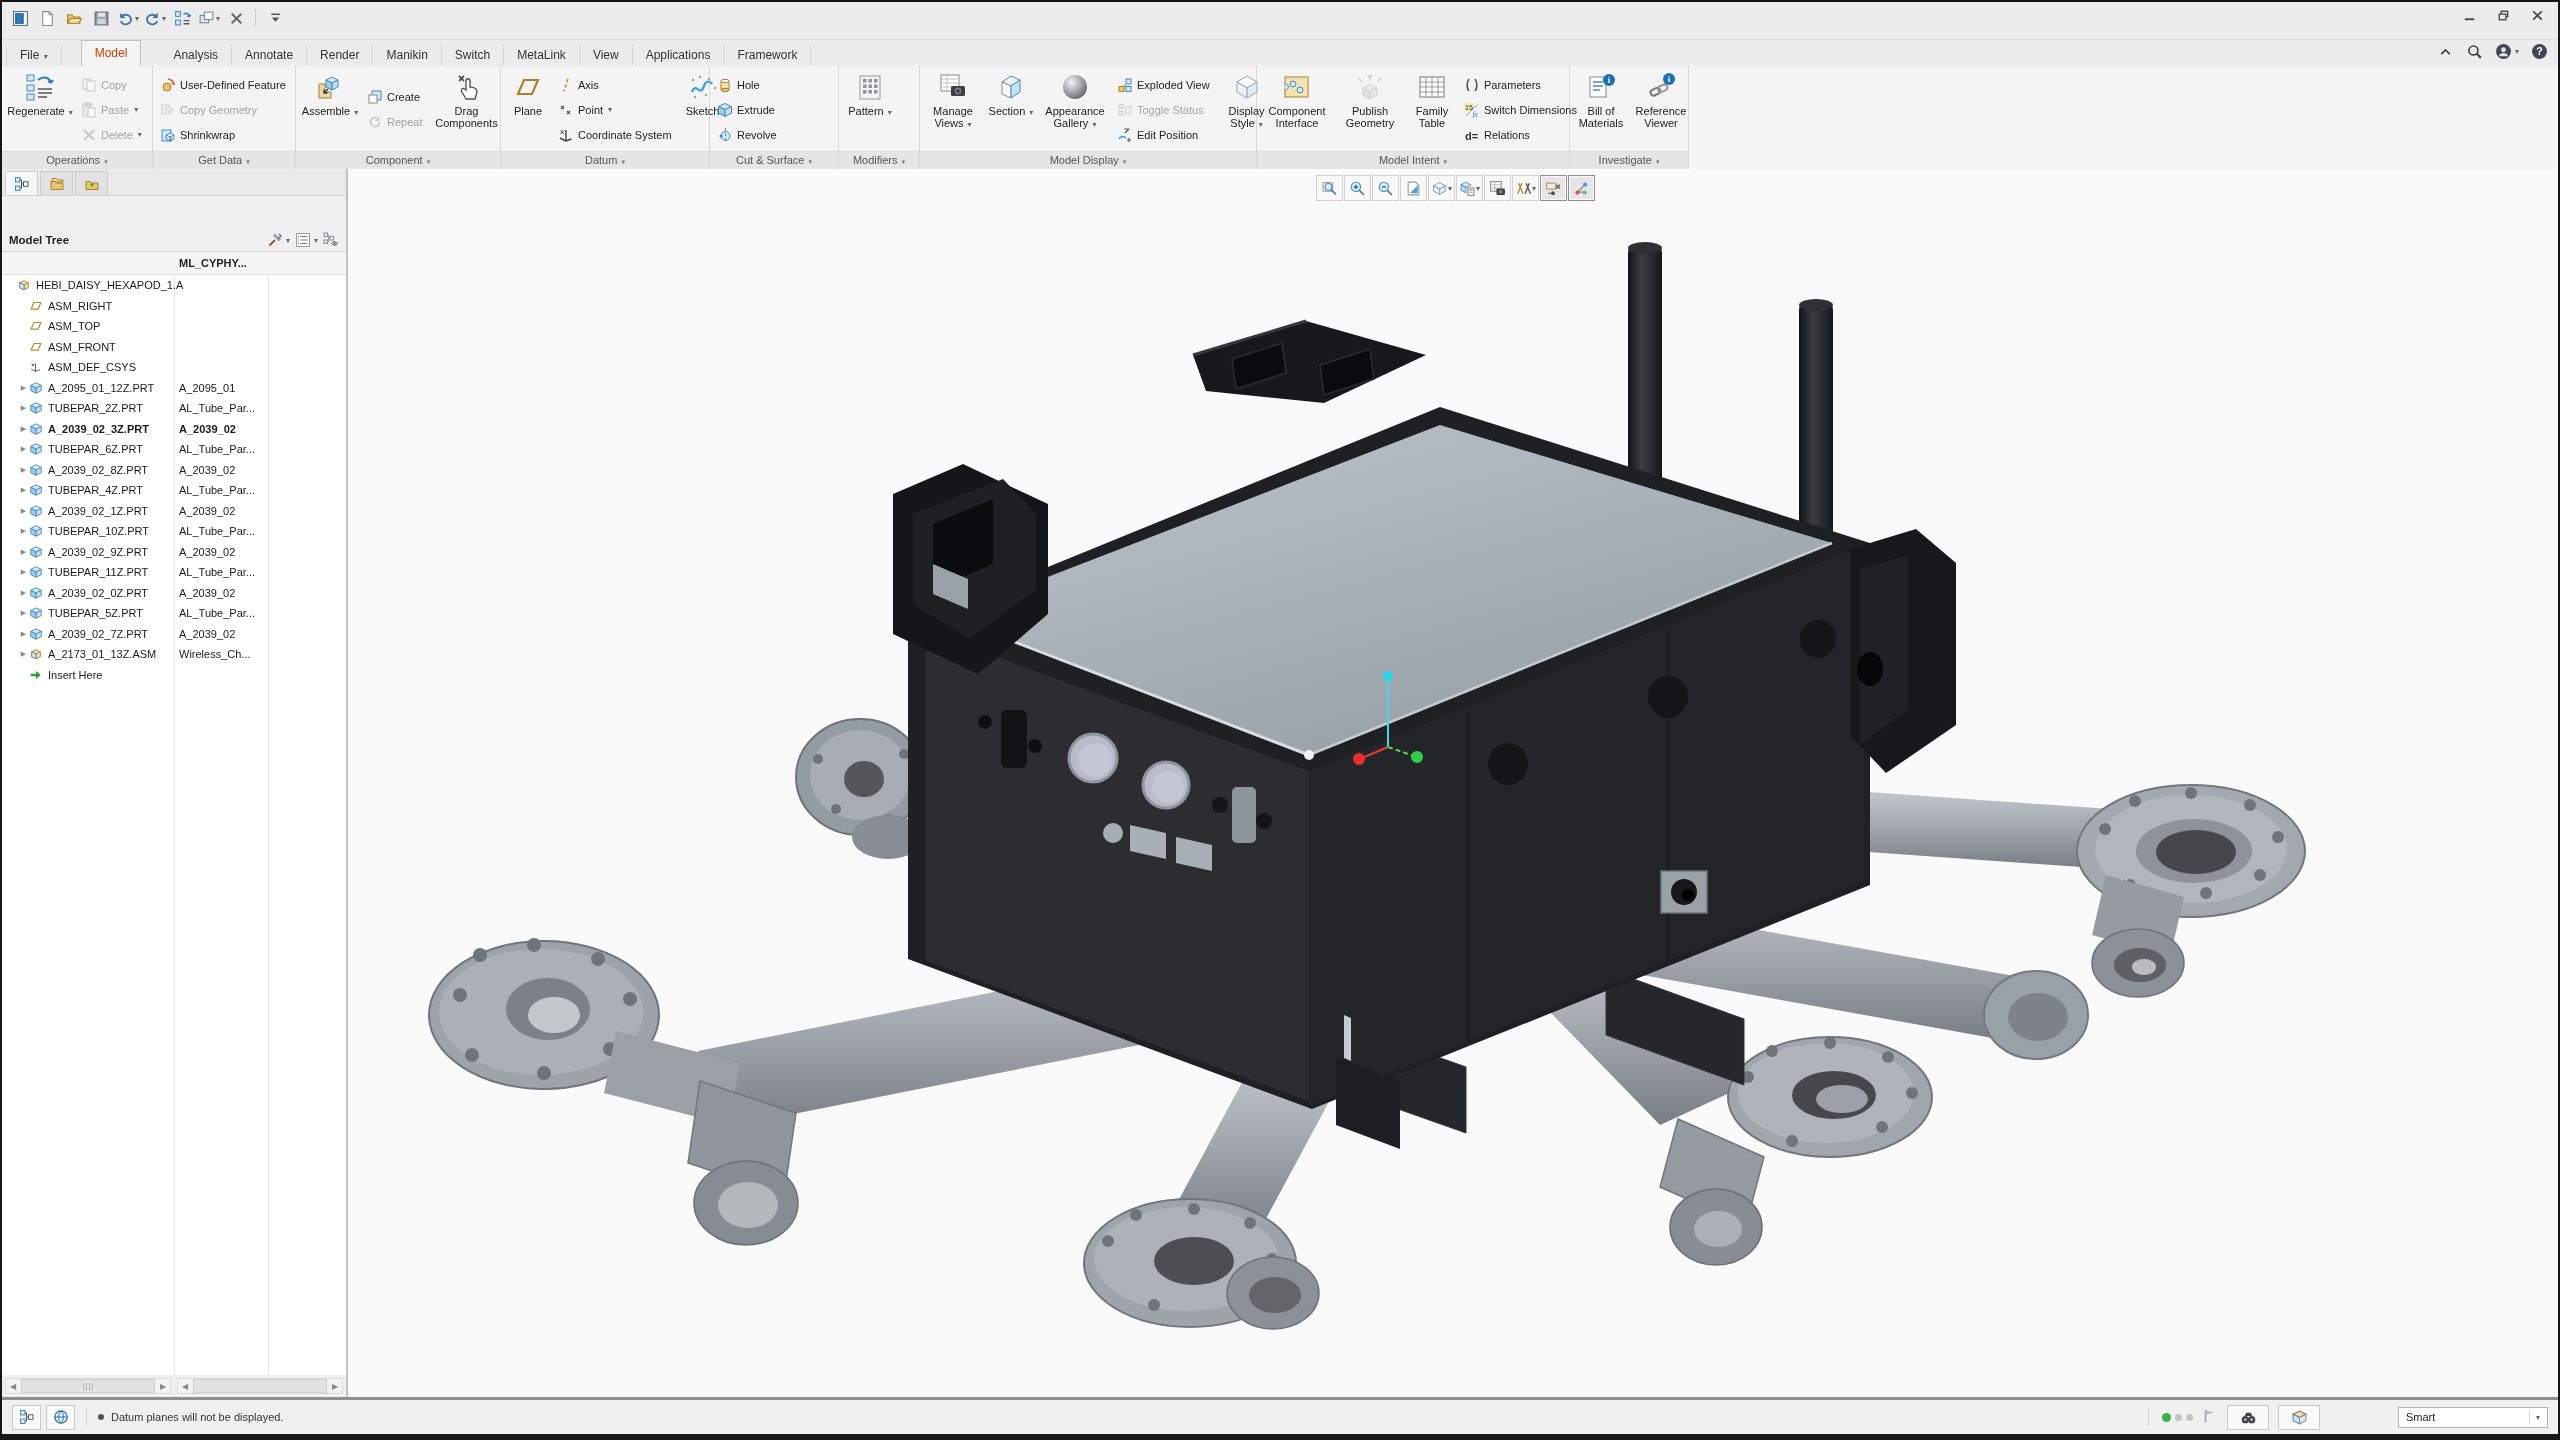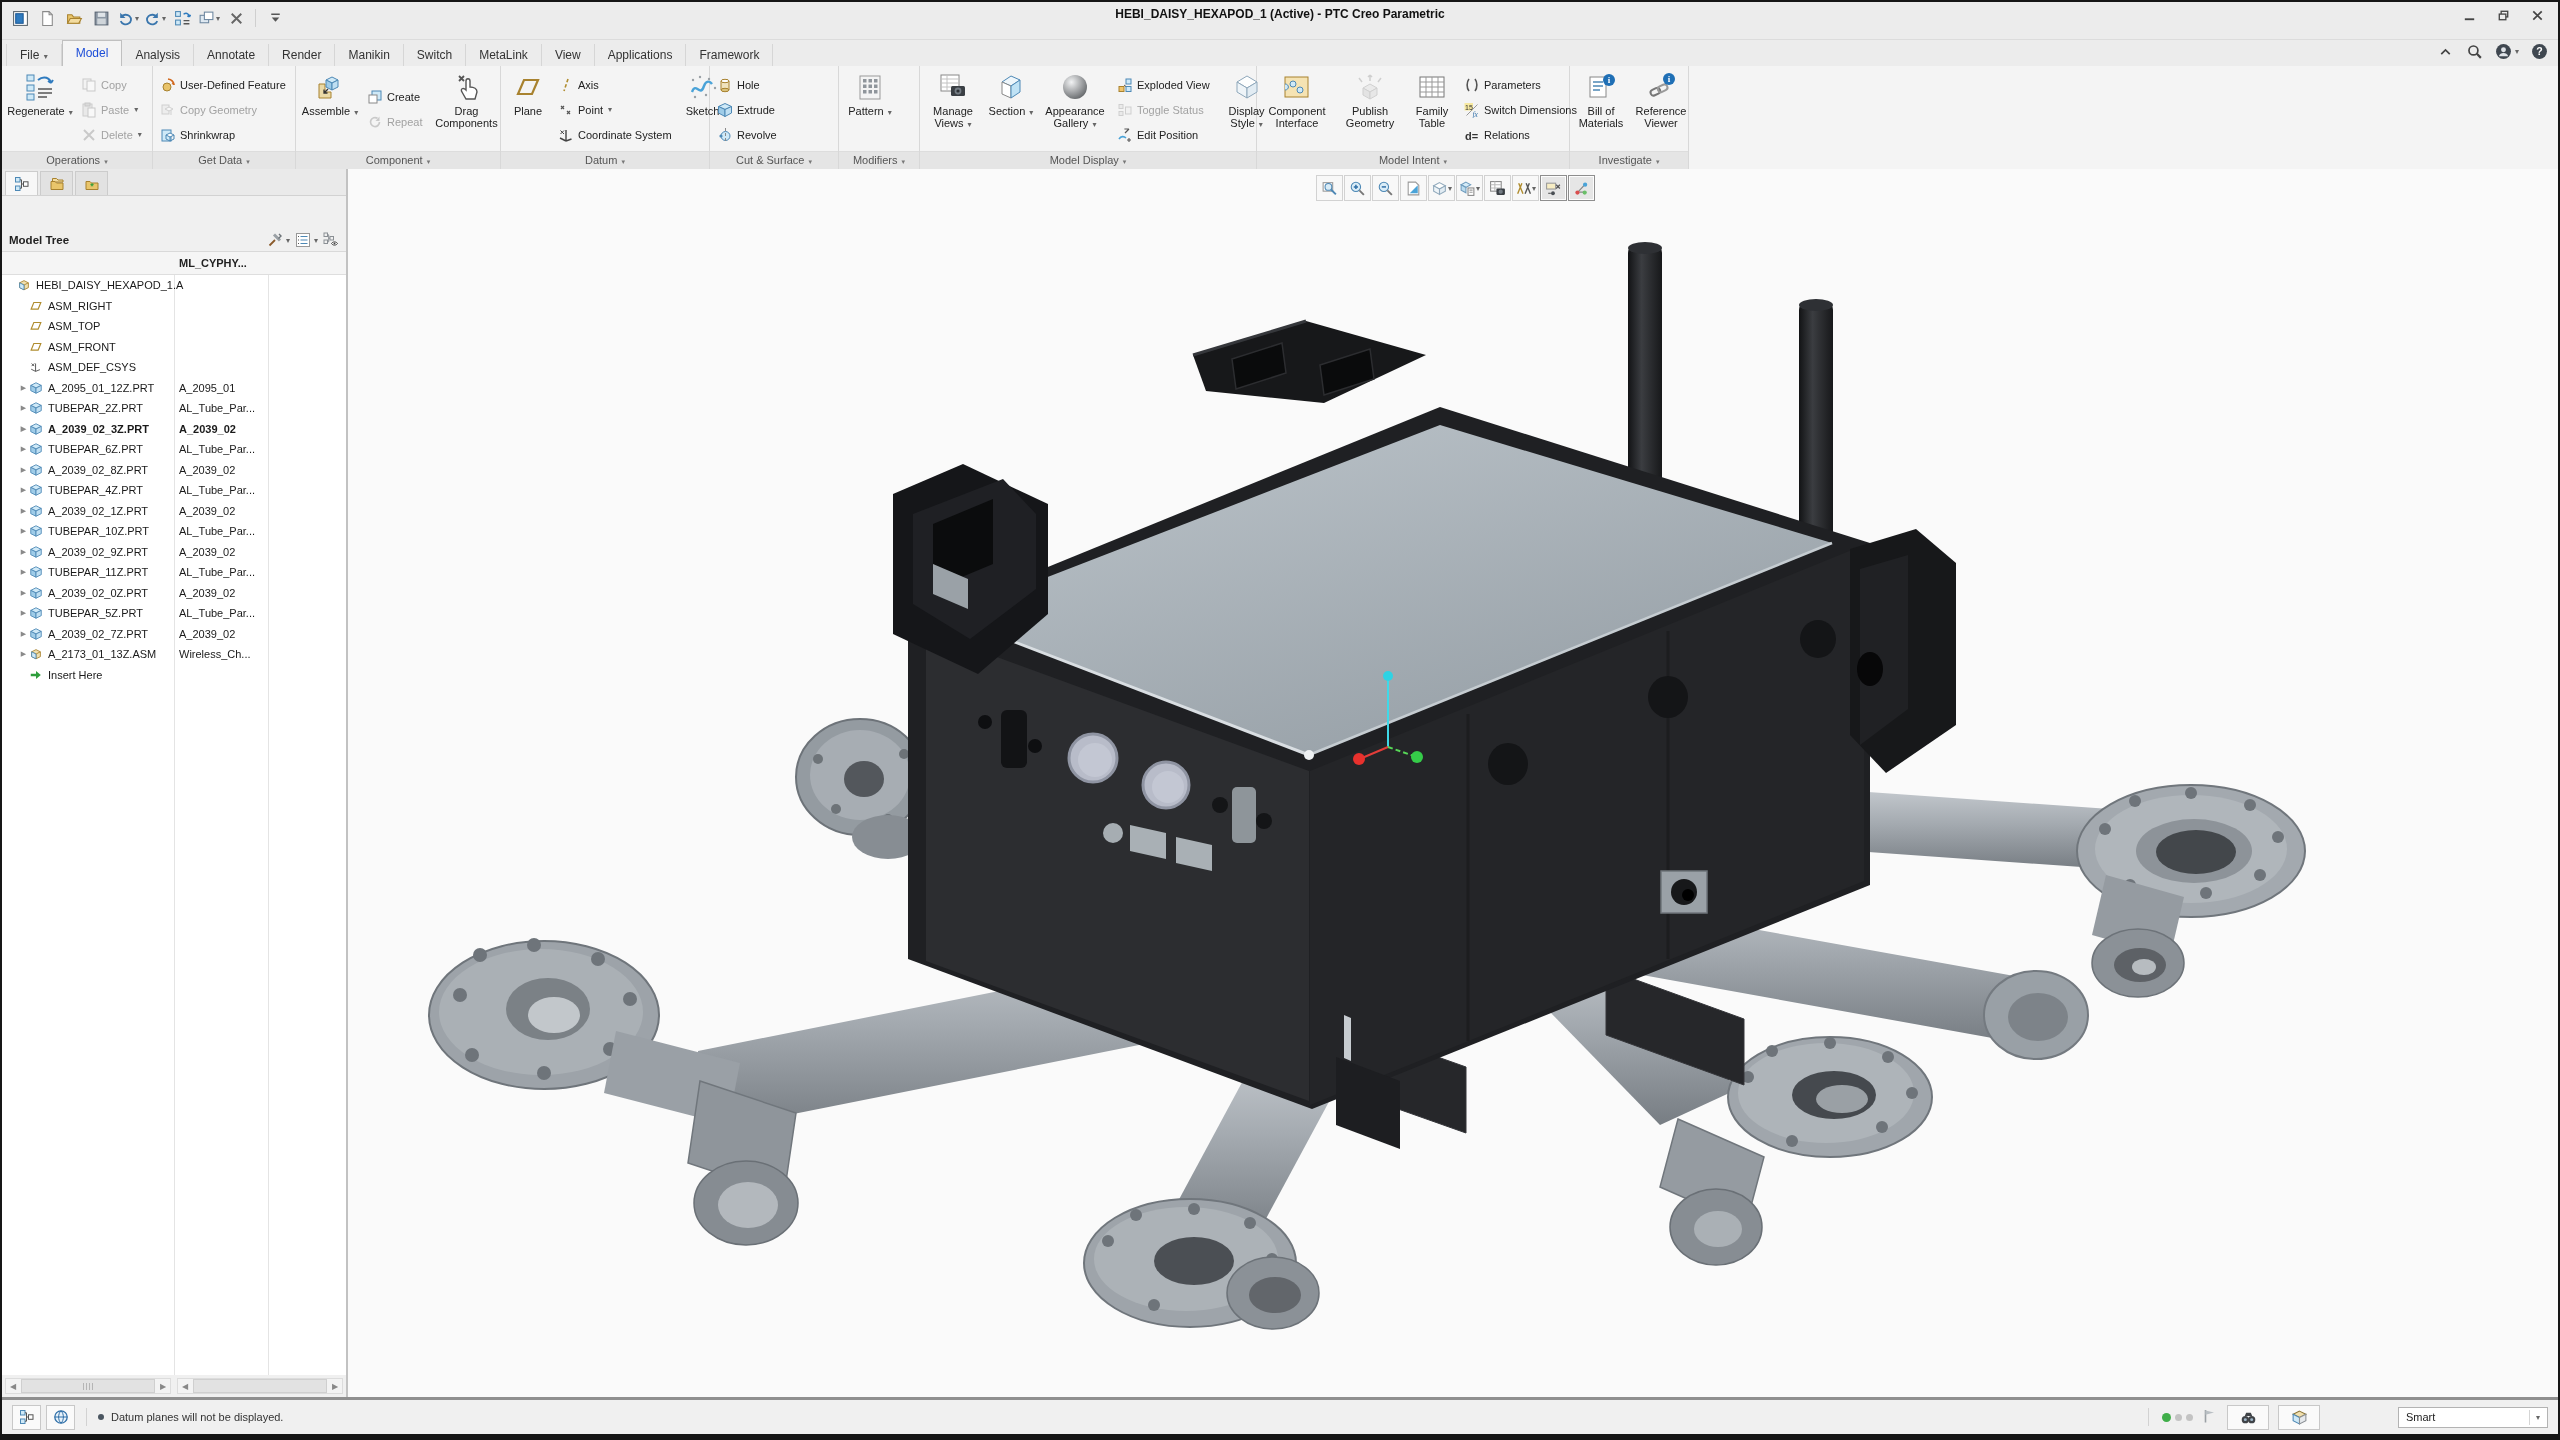--- a/index.html
+++ b/index.html
@@ -13,21 +13,21 @@
   .qat .sep{width:1px;height:18px;background:#cfcfcf;margin:0 4px;}
   .dd8{font-size:8px;color:#666;margin-left:1px;}
   .apptitle{position:absolute;left:300px;right:300px;top:0;height:24px;line-height:24px;text-align:center;font-size:12px;font-weight:700;color:#111;white-space:nowrap;}
   .winbtns{position:absolute;right:12px;top:5px;display:flex;gap:16px;align-items:center;}
   .winbtn{width:18px;height:16px;display:flex;align-items:center;justify-content:center;}
 
   
   .menubar{position:relative;height:26px;background:#ececec;display:flex;align-items:flex-end;padding-left:4px;}
   .mtab{height:22px;line-height:22px;padding:0 13px;font-size:12px;color:#333;border-right:1px solid #d6d6d6;cursor:default;white-space:nowrap;}
   .mtab.first{border-left:1px solid #d6d6d6;}
-  .mtab.active{background:#f4f4f4;border:1px solid #c0c0c0;border-bottom:none;height:25px;line-height:25px;margin:0 0;color:#1d4ed8;}
+  .mtab.active{background:#f4f4f4;border:1px solid #c0c0c0;border-bottom:none;height:25px;line-height:25px;margin:0 19px;color:#c2410c;}
   .menu-right{position:absolute;right:10px;top:3px;display:flex;gap:12px;align-items:center;}
   .mic{display:flex;align-items:center;gap:2px;}
 
   
   .ribbon{height:103px;background:#f4f4f4;border-bottom:1px solid #c6c6c6;display:flex;align-items:stretch;overflow:hidden;}
   .rgroup{display:flex;flex-direction:column;border-right:1px solid #d8d8d8;flex:0 0 auto;}
   .rbody{flex:1;display:flex;align-items:stretch;padding:2px 3px 0 3px;gap:2px;}
   .rstrip{height:17px;background:#e5e5e5;border-top:1px solid #dddddd;text-align:center;font-size:11px;color:#555;line-height:16px;white-space:nowrap;}
   .rstrip .dd8{font-size:7px;color:#777;}
   .blarge{display:flex;flex-direction:column;align-items:center;padding:4px 2px 1px 2px;border-radius:2px;flex:0 0 auto;}
@@ -158,21 +158,20 @@
           </svg>
         </span>
         <span class="sep"></span>
         <span class="qbtn">
           <svg width="17" height="17" viewBox="0 0 16 16" aria-hidden="true">
             <path d="M4 4h8" stroke="#555" stroke-width="1.4"></path>
             <path d="M4.5 7 8 11l3.5-4z" fill="#555"></path>
           </svg>
         </span>
       </div>
-    <div class="apptitle">HEBI_DAISY_HEXAPOD_1 (Active) - PTC Creo Parametric</div>
     <div class="winbtns" id="winbtns">
         <span class="winbtn">
           <svg width="15" height="15" viewBox="0 0 16 16" aria-hidden="true">
             <rect x="3" y="11" width="10" height="2" fill="#444"></rect>
           </svg>
         </span>
         <span class="winbtn">
           <svg width="15" height="15" viewBox="0 0 16 16" aria-hidden="true">
             <rect x="5.5" y="3.5" width="7" height="6" fill="none" stroke="#444" stroke-width="1.4"></rect>
             <rect x="3.5" y="6.5" width="7" height="6" fill="#ececec" stroke="#444" stroke-width="1.4"></rect>

